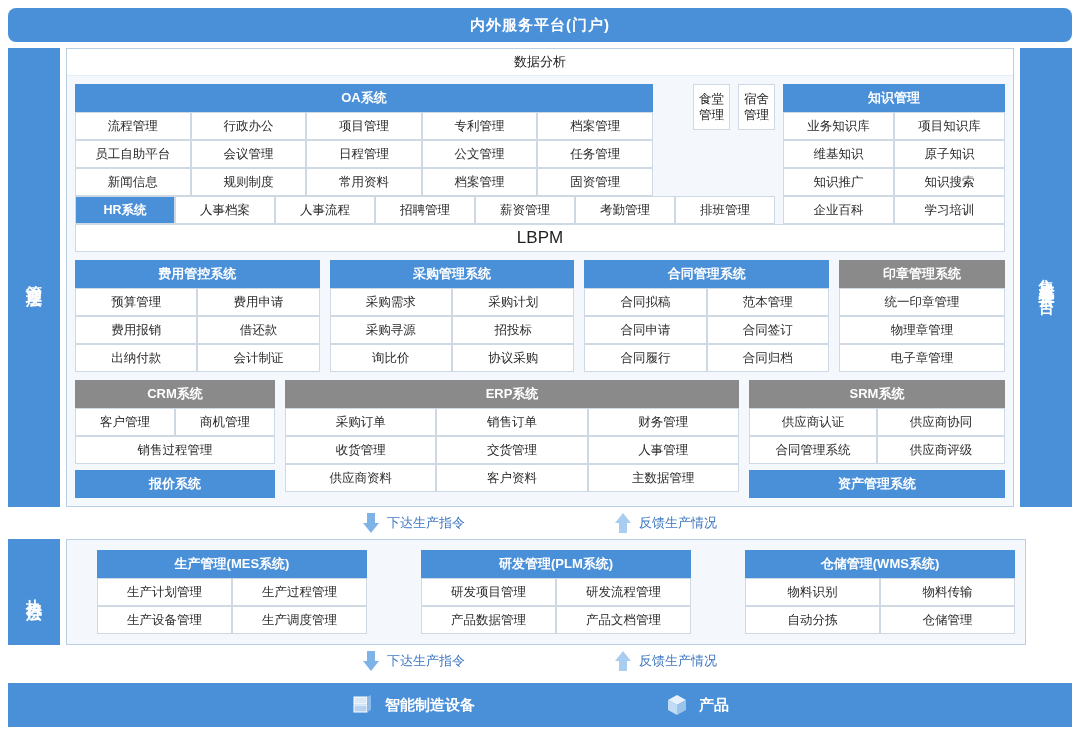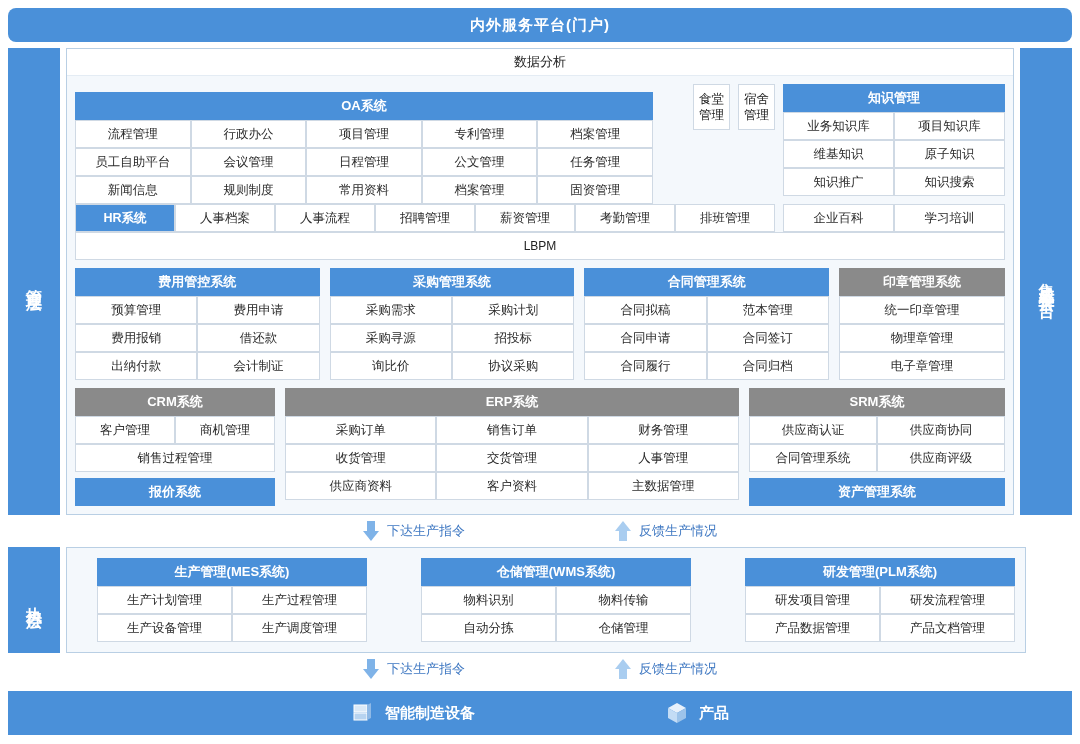--- a/index.html
+++ b/index.html
@@ -52,35 +52,35 @@
     display:flex;flex-direction:column;
   }
   .data-analysis{
     height:26px;display:flex;align-items:center;justify-content:center;
     font-size:13px;color:#222;background:#fff;border-bottom:1px solid #e4ecf4;
   }
   .mgmt-inner{padding:8px;display:flex;flex-direction:column;gap:8px;}
 
   
   .band1{display:flex;gap:8px;}
-  .oa-col{flex:1;display:flex;flex-direction:column;margin-top:8px;}
+  .oa-col{flex:1;display:flex;flex-direction:column;}
   .oa-grid{display:grid;grid-template-columns:repeat(5,1fr);}
   .mid-col{width:82px;display:flex;gap:8px;padding-left:32px;}
   .mid-box{
     border:1px solid #cfd9e4;background:#fff;font-size:12.5px;
     display:flex;align-items:center;justify-content:center;text-align:center;
     line-height:1.3;height:46px;box-sizing:border-box;
   }
   .kn-col{width:222px;display:flex;flex-direction:column;}
 
   .hr-row{display:grid;grid-template-columns:repeat(7,1fr);}
   .hr-head{background:#4a90d9;color:#fff;font-weight:bold;}
   .lbpm{
     border:1px solid #cfd9e4;background:#fff;height:26px;
-    display:flex;align-items:center;justify-content:center;font-size:12px;
+    display:flex;align-items:center;justify-content:center;font-size:17px;
   }
 
   
   .band2{display:flex;gap:10px;}
   .b2-col{flex:1;display:flex;flex-direction:column;}
   .b2-col.seal{flex:0 0 166px;}
 
   
   .band3{display:flex;gap:10px;}
   .b3-col{display:flex;flex-direction:column;}
@@ -324,36 +324,36 @@
         <div class="hdr">生产管理(MES系统)</div>
         <div class="grid2">
           <div class="cell">生产计划管理</div>
           <div class="cell">生产过程管理</div>
           <div class="cell">生产设备管理</div>
           <div class="cell">生产调度管理</div>
         </div>
       </div>
 
       <div class="exec-col">
+        <div class="hdr">研发管理(PLM系统)</div>
+        <div class="grid2">
+          <div class="cell">研发项目管理</div>
+          <div class="cell">研发流程管理</div>
+          <div class="cell">产品数据管理</div>
+          <div class="cell">产品文档管理</div>
+        </div>
+      </div>
+
+      <div class="exec-col">
         <div class="hdr">仓储管理(WMS系统)</div>
         <div class="grid2">
           <div class="cell">物料识别</div>
           <div class="cell">物料传输</div>
           <div class="cell">自动分拣</div>
           <div class="cell">仓储管理</div>
-        </div>
-      </div>
-
-      <div class="exec-col">
-        <div class="hdr">研发管理(PLM系统)</div>
-        <div class="grid2">
-          <div class="cell">研发项目管理</div>
-          <div class="cell">研发流程管理</div>
-          <div class="cell">产品数据管理</div>
-          <div class="cell">产品文档管理</div>
         </div>
       </div>
 
     </div>
 
     <div style="width:52px"></div>
   </div>
 
   <div class="flow">
     <div class="flow-item down">

